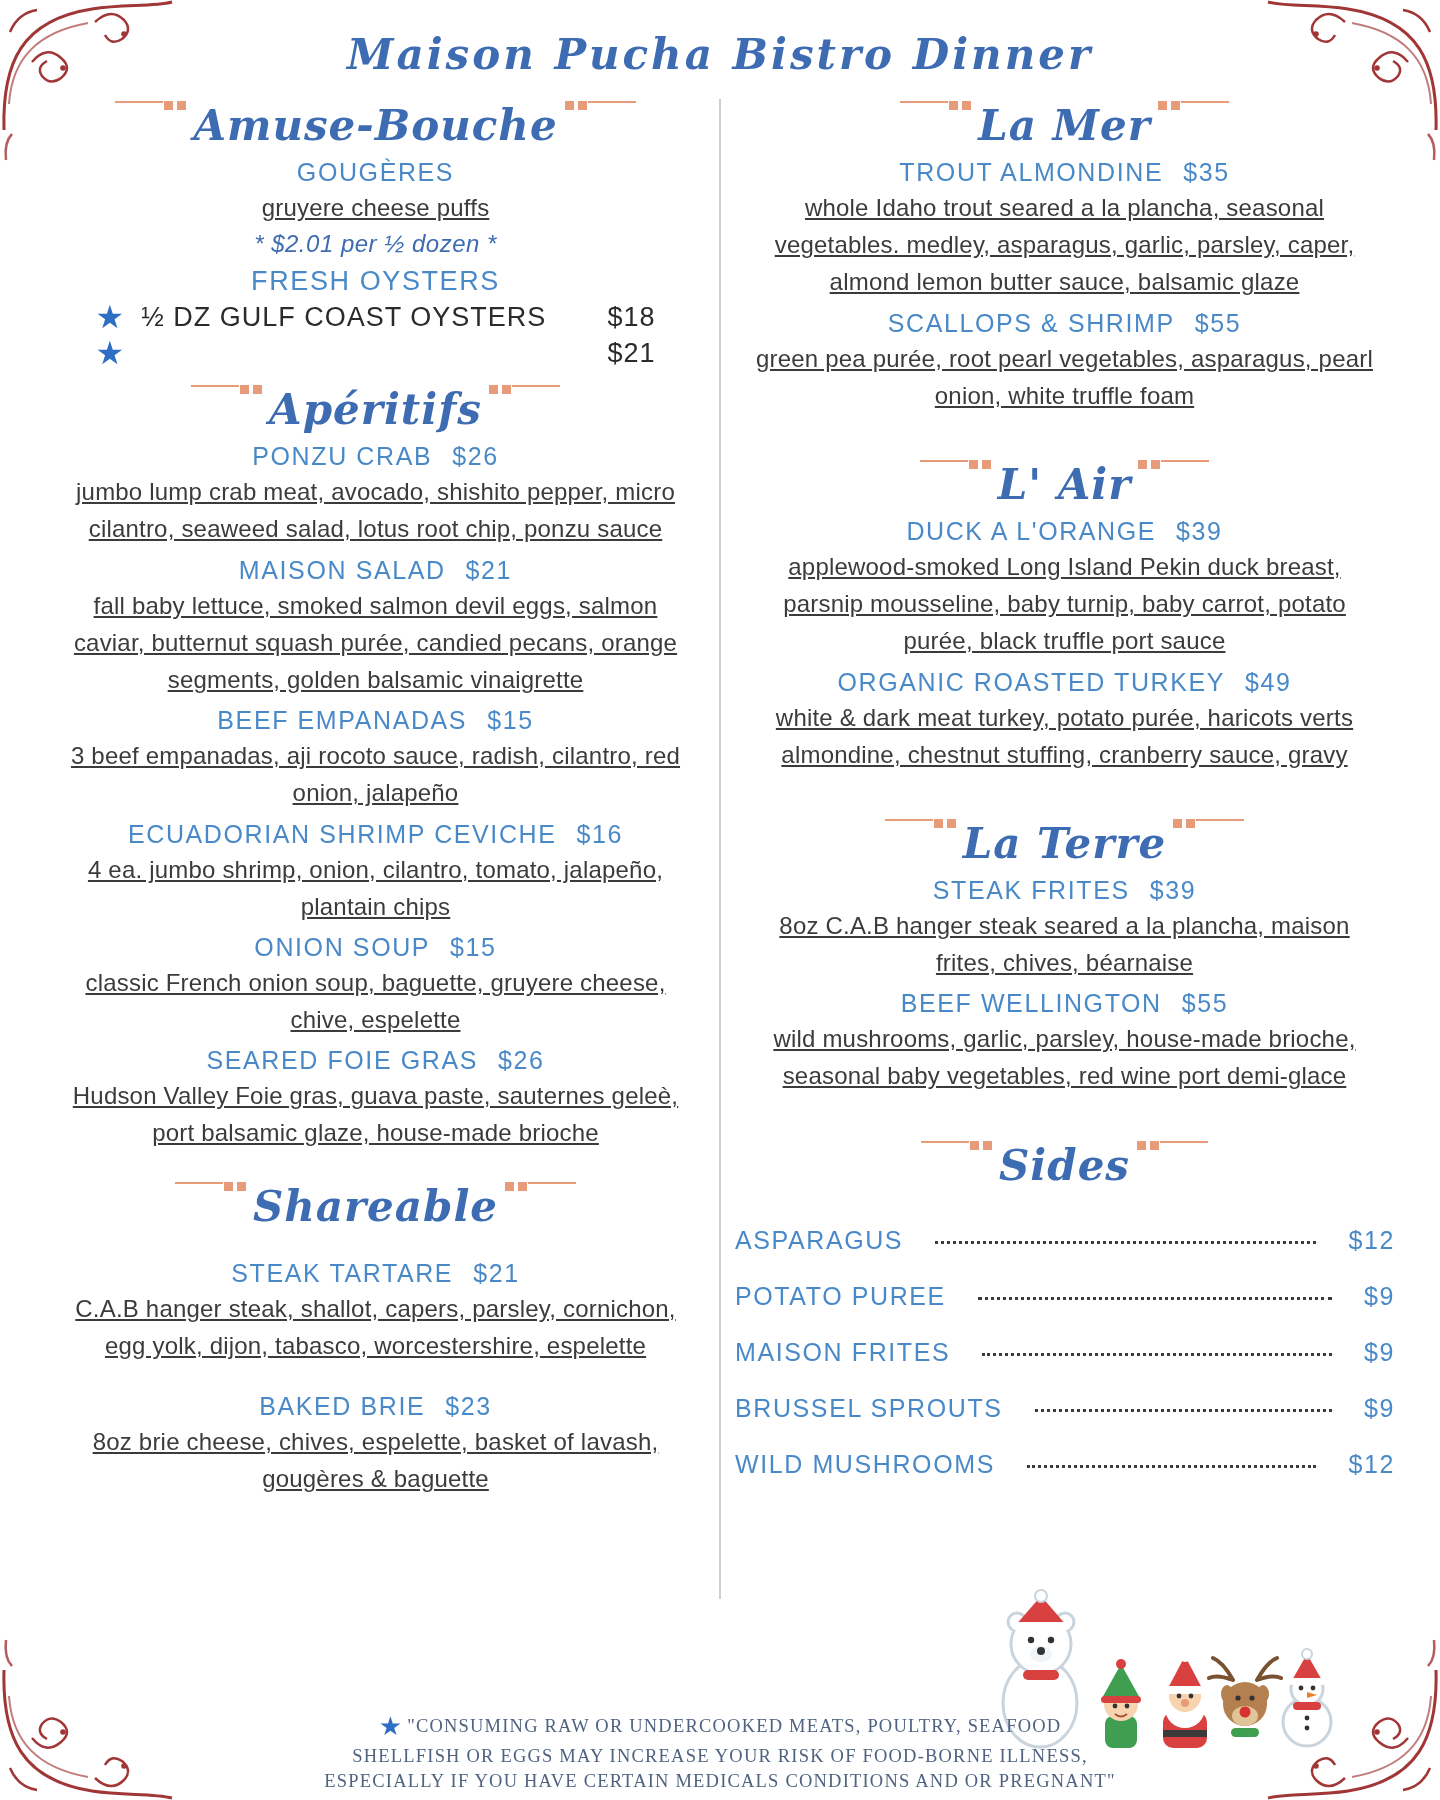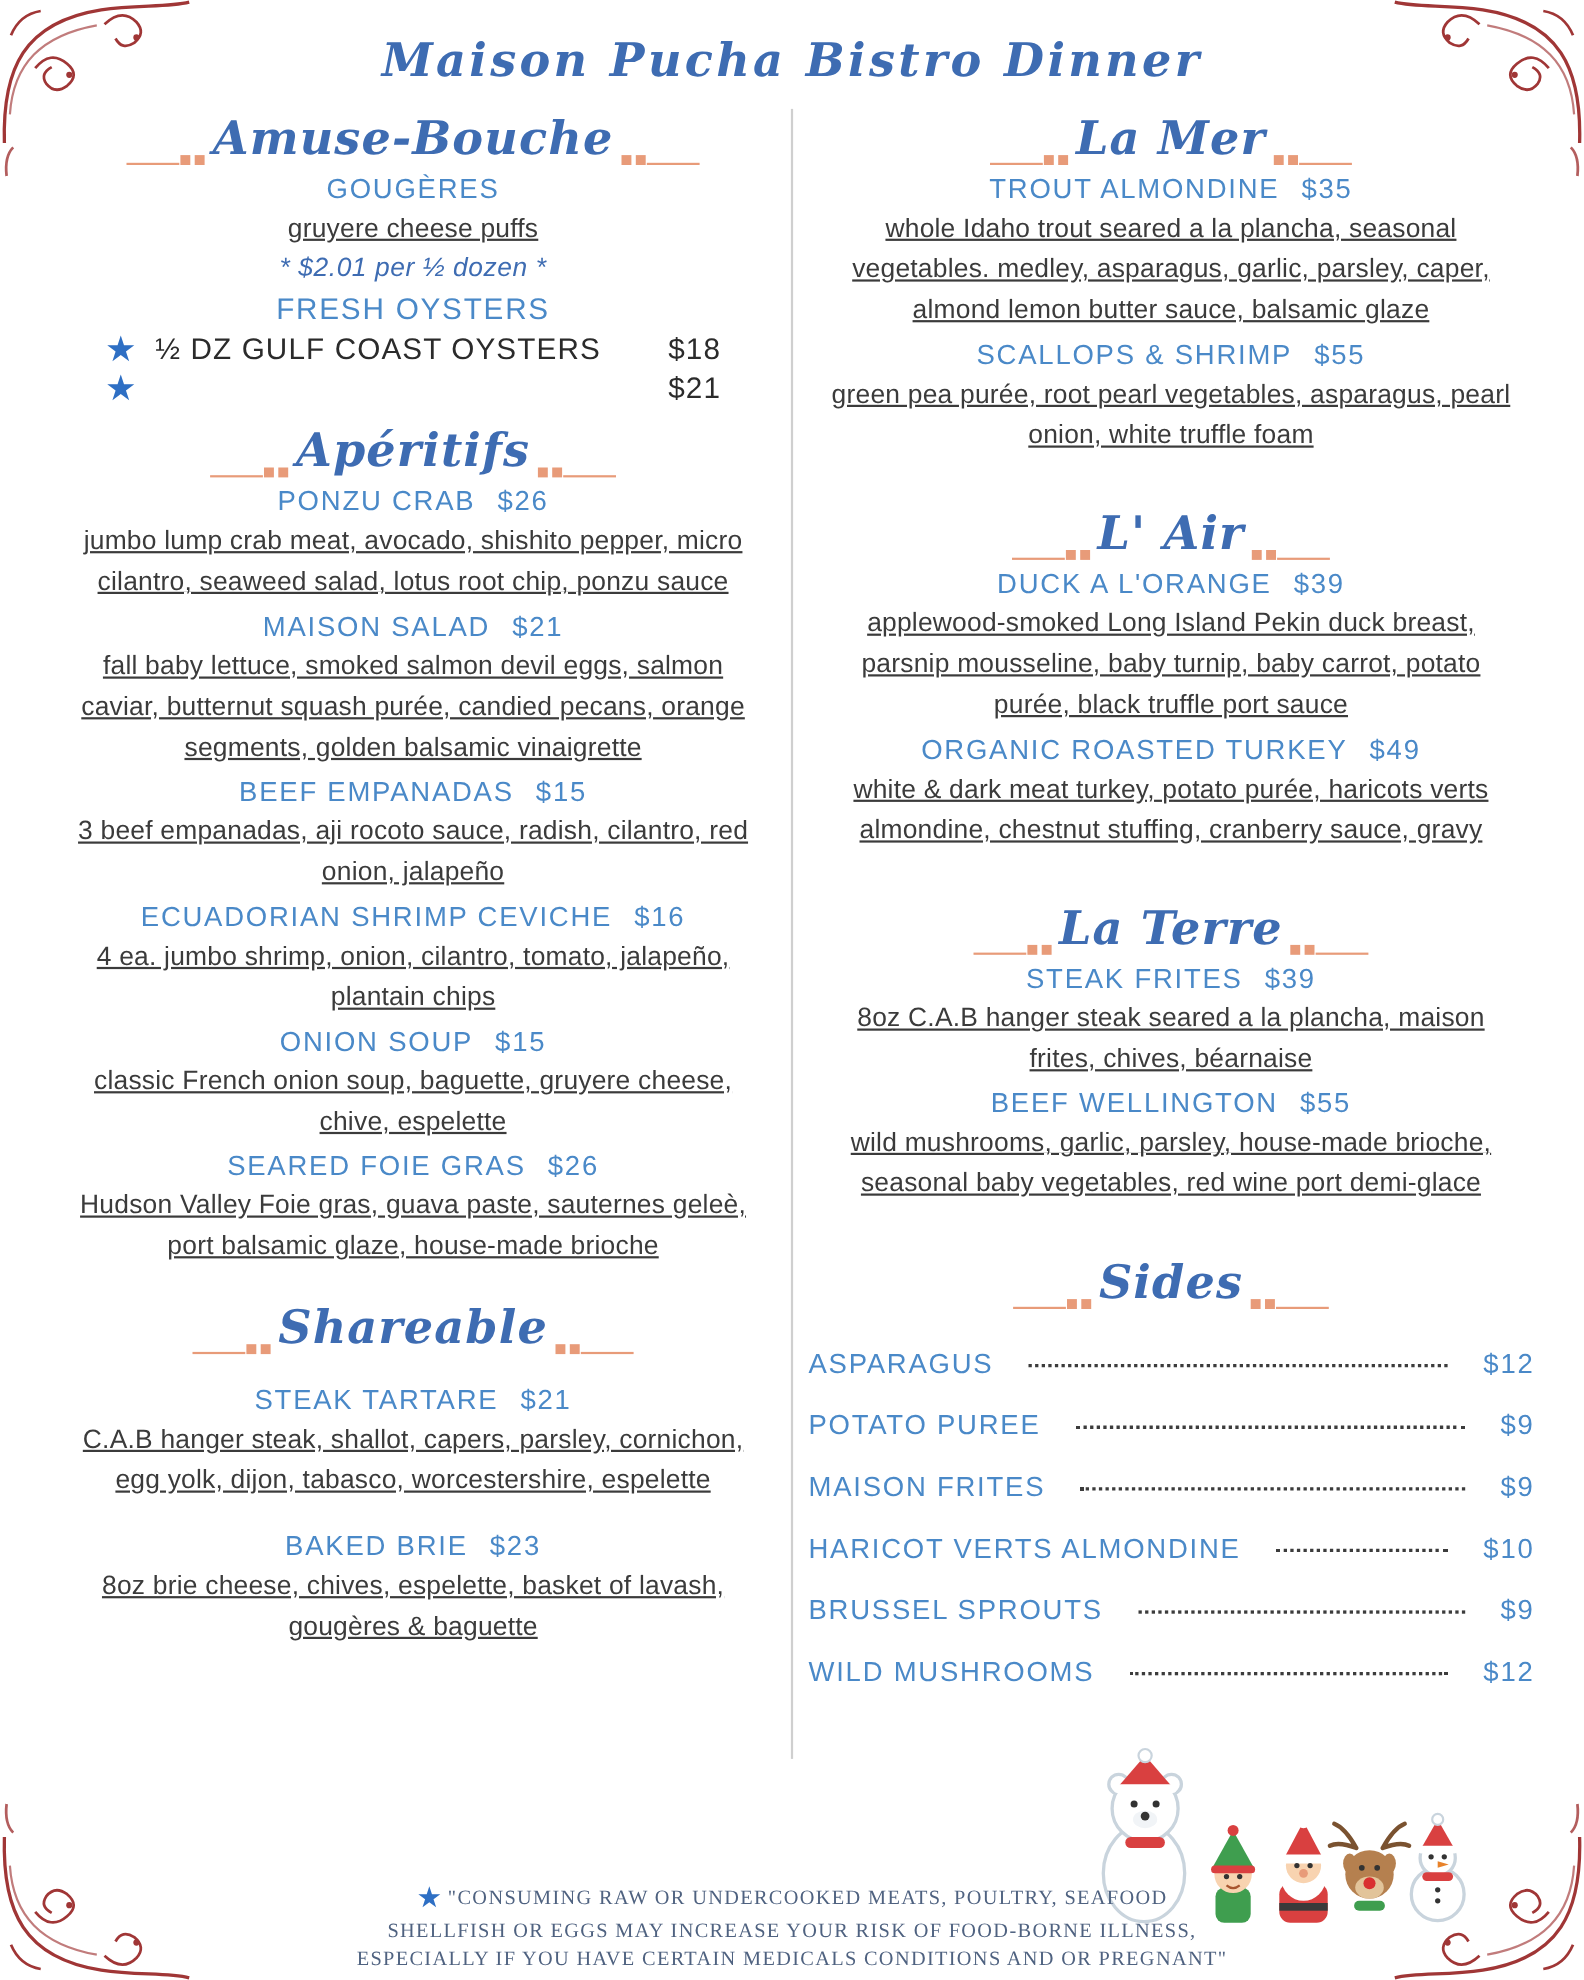--- a/index.html
+++ b/index.html
@@ -23,21 +23,21 @@
     font-style:italic; font-weight:bold;
     font-size:42px; color:#3e6cb2; letter-spacing:3px;
   }
 
   
   .columns { display:flex; align-items:flex-start; padding:0 46px; }
   .col { flex:1; min-width:0; }
   .divider { width:2px; align-self:stretch; background:#cfcfcf; margin:14px 14px 0 14px; min-height:1500px; }
 
   
-  .sec-head { display:flex; align-items:flex-end; justify-content:center; gap:1px; margin:16px 0 8px; }
+  .sec-head { display:flex; align-items:flex-start; justify-content:center; gap:1px; margin:16px 0 8px; }
   .sec-head.lg-gap { margin-top:46px; }
   .sec-title {
     font-family:"DejaVu Serif","Liberation Serif",serif;
     font-style:italic; font-weight:bold;
     font-size:42px; color:#3e6cb2; letter-spacing:1px; padding:0 6px;
   }
   .dash { width:48px; border-top:2px solid #e89b79; }
   .sq-pair { display:flex; gap:4px; }
   .sq { width:9px; height:9px; background:#e89b79; }
 
@@ -319,25 +319,20 @@
       </div>
       <div class="side-row">
         <span>POTATO PUREE</span>
         <span class="side-dots"></span>
         <span class="side-price">$9</span>
       </div>
       <div class="side-row">
         <span>MAISON FRITES</span>
         <span class="side-dots"></span>
         <span class="side-price">$9</span>
-      </div>
-      <div class="side-row">
-        <span>HARICOT VERTS ALMONDINE</span>
-        <span class="side-dots"></span>
-        <span class="side-price">$10</span>
       </div>
       <div class="side-row">
         <span>BRUSSEL SPROUTS</span>
         <span class="side-dots"></span>
         <span class="side-price">$9</span>
       </div>
       <div class="side-row">
         <span>WILD MUSHROOMS</span>
         <span class="side-dots"></span>
         <span class="side-price">$12</span>

